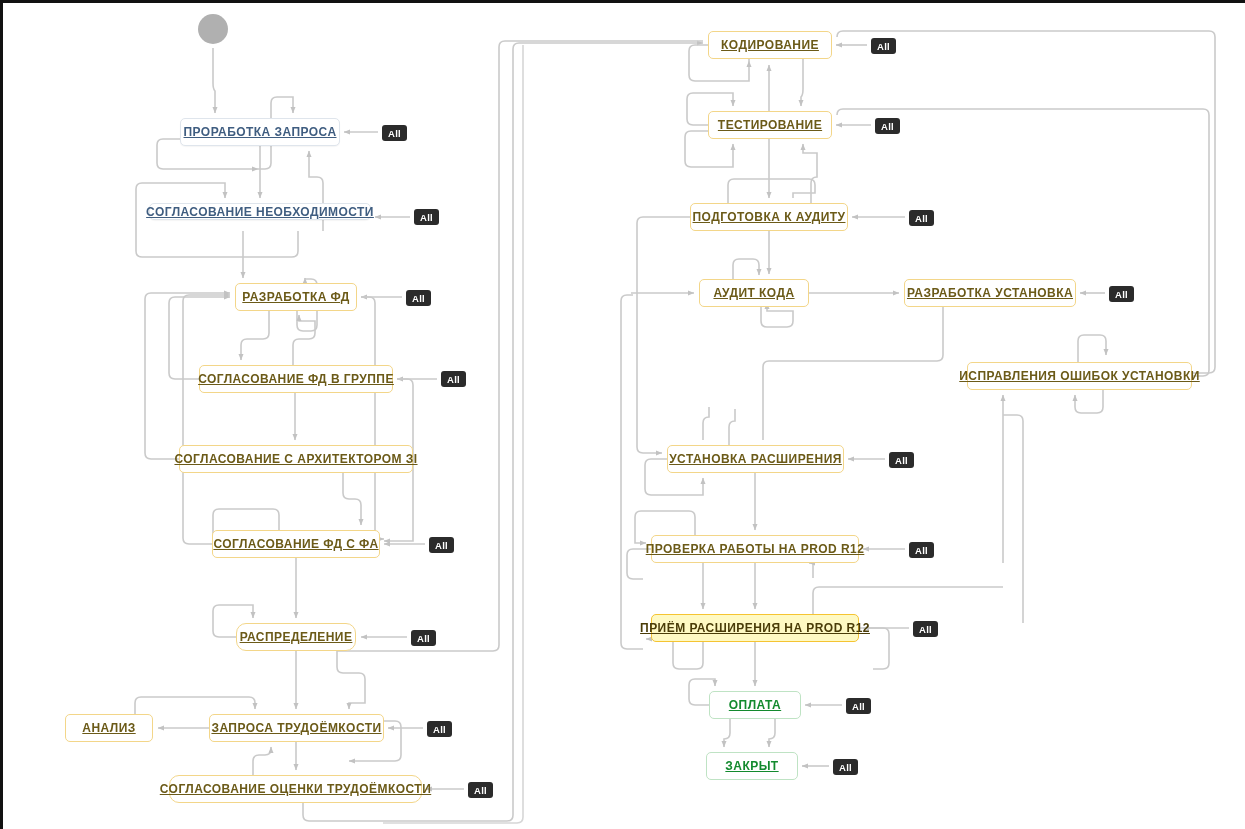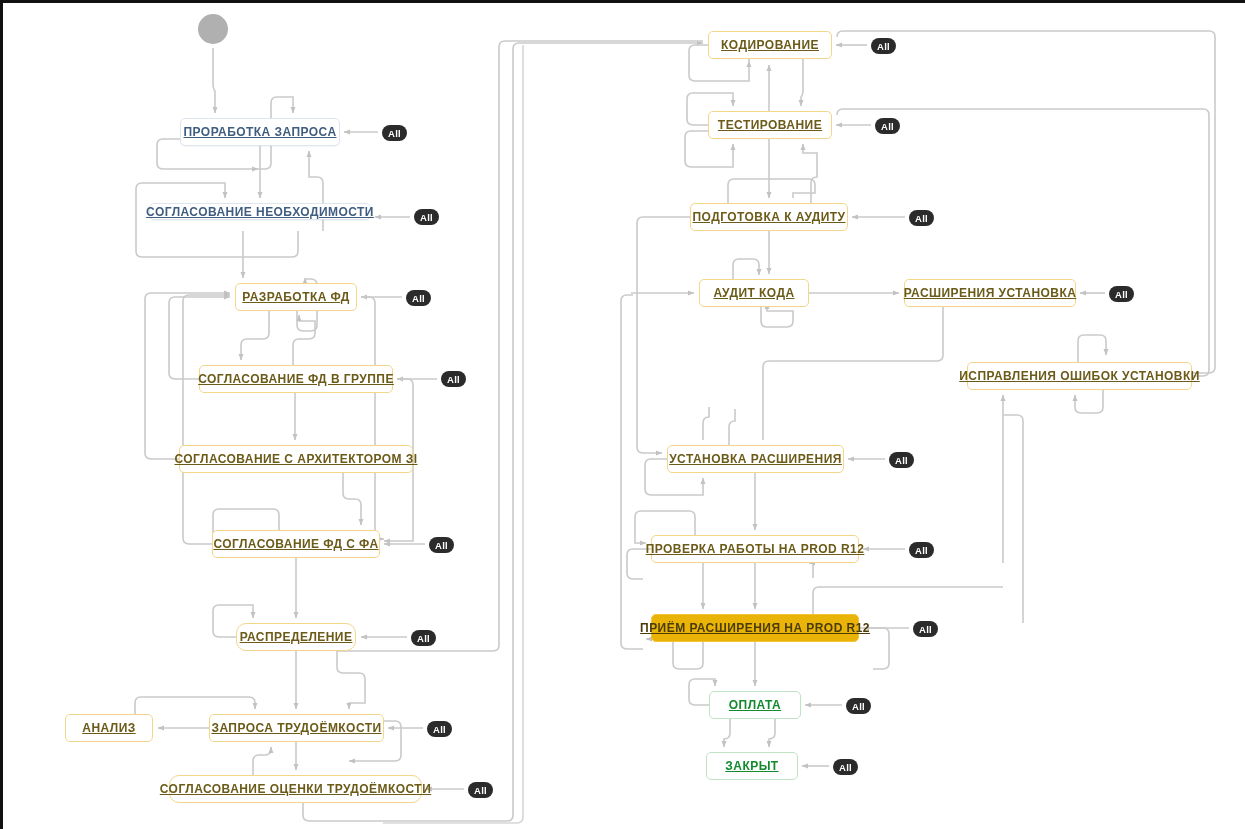--- a/index.html
+++ b/index.html
@@ -40,21 +40,21 @@
     border:1px solid #dfe5ec;
     color:#3f5d80;
     box-shadow:0 1px 1px rgba(0,0,0,.04);
   }
   .node.amber{
     border:1px solid #f3d689;
     color:#6b5a18;
   }
   .node.amber-filled{
     border:1px solid #f5c432;
-    background:#eab308;
+    background:#fef9c3;
     color:#4a3c08;
   }
   .node.green{
     border:1px solid #bfe3c4;
     color:#138a2e;
   }
 
   .start-node{
     position:absolute;
     width:30px;height:30px;
@@ -63,21 +63,21 @@
     z-index:3;
   }
 
   .badge{
     position:absolute;
     box-sizing:border-box;
     height:16px;
     min-width:25px;
     background:#2b2b2b;
     color:#ffffff;
-    border-radius:8px;
+    border-radius:3px;
     font-size:9.5px;
     font-weight:bold;
     letter-spacing:.3px;
     display:flex;
     align-items:center;
     justify-content:center;
     padding:0 4px;
     z-index:4;
   }
 </style>
@@ -238,21 +238,21 @@
     <div class="node amber" style="left: 176px; top: 442px; width: 234px; height: 28px;">СОГЛАСОВАНИЕ С АРХИТЕКТОРОМ ЗI</div>
     <div class="node amber" style="left: 209px; top: 527px; width: 168px; height: 28px;">СОГЛАСОВАНИЕ ФД С ФА</div>
     <div class="node amber" style="left: 233px; top: 620px; width: 120px; height: 28px; border-radius: 10px;">РАСПРЕДЕЛЕНИЕ</div>
     <div class="node amber" style="left: 62px; top: 711px; width: 88px; height: 28px;">АНАЛИЗ</div>
     <div class="node amber" style="left: 206px; top: 711px; width: 175px; height: 28px;">ЗАПРОСА ТРУДОЁМКОСТИ</div>
     <div class="node amber" style="left: 166px; top: 772px; width: 253px; height: 28px; border-radius: 10px;">СОГЛАСОВАНИЕ ОЦЕНКИ ТРУДОЁМКОСТИ</div>
     <div class="node amber" style="left: 705px; top: 28px; width: 124px; height: 28px;">КОДИРОВАНИЕ</div>
     <div class="node amber" style="left: 705px; top: 108px; width: 124px; height: 28px;">ТЕСТИРОВАНИЕ</div>
     <div class="node amber" style="left: 687px; top: 200px; width: 158px; height: 28px;">ПОДГОТОВКА К АУДИТУ</div>
     <div class="node amber" style="left: 696px; top: 276px; width: 110px; height: 28px;">АУДИТ КОДА</div>
-    <div class="node amber" style="left: 901px; top: 276px; width: 172px; height: 28px;">РАСШИРЕНИЯ УСТАНОВКА</div>
+    <div class="node amber" style="left: 901px; top: 276px; width: 172px; height: 28px;">РАЗРАБОТКА УСТАНОВКА</div>
     <div class="node amber" style="left: 964px; top: 359px; width: 225px; height: 28px;">ИСПРАВЛЕНИЯ ОШИБОК УСТАНОВКИ</div>
     <div class="node amber" style="left: 664px; top: 442px; width: 177px; height: 28px;">УСТАНОВКА РАСШИРЕНИЯ</div>
     <div class="node amber" style="left: 648px; top: 532px; width: 208px; height: 28px;">ПРОВЕРКА РАБОТЫ НА PROD R12</div>
     <div class="node amber-filled" style="left: 648px; top: 611px; width: 208px; height: 28px;">ПРИЁМ РАСШИРЕНИЯ НА PROD R12</div>
     <div class="node green" style="left: 706px; top: 688px; width: 92px; height: 28px;">ОПЛАТА</div>
     <div class="node green" style="left: 703px; top: 749px; width: 92px; height: 28px;">ЗАКРЫТ</div>
     <div class="badge" style="left: 379px; top: 122px;">All</div>
     <div class="badge" style="left: 411px; top: 206px;">All</div>
     <div class="badge" style="left: 403px; top: 287px;">All</div>
     <div class="badge" style="left: 438px; top: 368px;">All</div>

